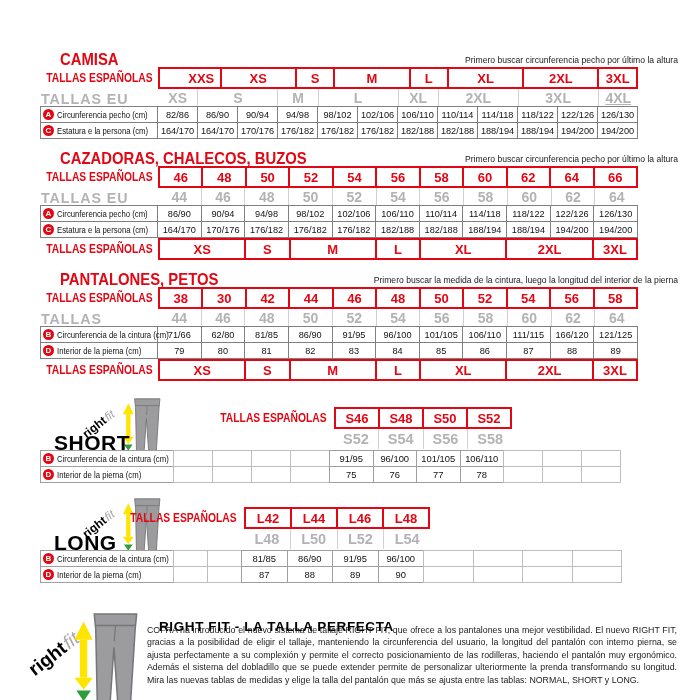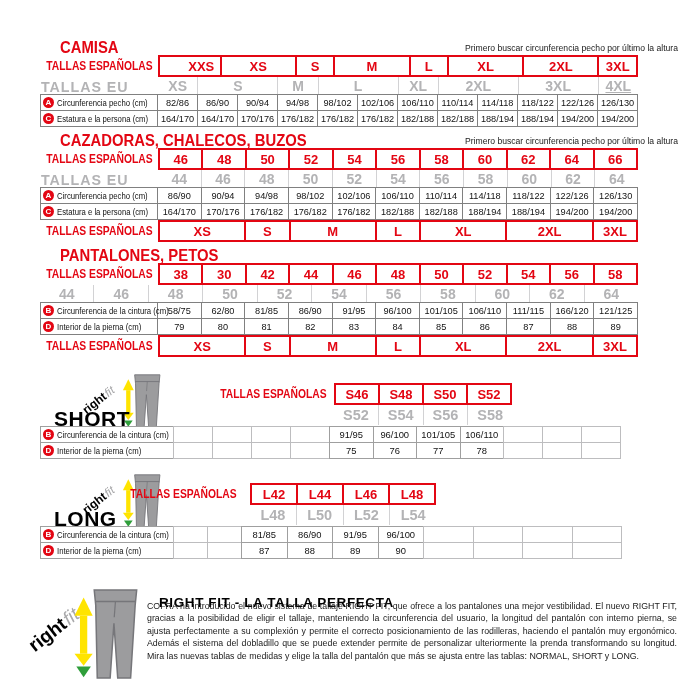--- a/index.html
+++ b/index.html
@@ -1,21 +1,21 @@
 <!DOCTYPE html>
 <html><head>
 <meta charset="utf-8">
 <style>
   html,body{margin:0;padding:0;background:#fff;}
   body{width:700px;height:700px;position:relative;overflow:hidden;
        font-family:"Liberation Sans", sans-serif;color:#111;}
   .page{position:absolute;inset:0;padding-top:40px;box-sizing:border-box;}
 
   
-  .sec{margin:0 0 6px 40px;width:598px;}
+  .sec{margin:12px 0 6px 40px;width:598px;}
   .sec-head{position:relative;height:14px;margin-bottom:1px;}
   .sec-title{position:absolute;left:20px;bottom:0;color:#e30613;font-weight:bold;
              font-size:16.5px;line-height:14px;white-space:nowrap;
              transform:scaleX(.9);transform-origin:left center;letter-spacing:0;}
   .sec-note{position:absolute;right:-40px;bottom:1px;font-size:8.6px;color:#1a1a1a;white-space:nowrap;}
 
   .row{display:flex;width:100%;box-sizing:border-box;}
   .lbl{flex:0 0 118px;width:118px;display:flex;align-items:center;justify-content:flex-end;
        box-sizing:border-box;padding-right:5px;}
   .boxes{flex:1 1 auto;display:flex;}
@@ -265,20 +265,21 @@
             <div class="es-box" style="flex-grow: 2;">2XL</div>
             <div class="es-box" style="flex-grow: 1;">3XL</div>
           </div>
         </div>
       </div>
   </section>
 
   <section class="sec">
     <div class="sec-head">
       <span class="sec-title">PANTALONES, PETOS</span>
+      <span class="sec-note">Primero buscar la medida de la cintura, luego la longitud del interior de la pierna</span>
     </div>
     <div class="tbl" id="tbl-pantalones">
         <div class="row r-es">
           <div class="lbl lbl-es">
             <span class="cond">TALLAS ESPAÑOLAS</span>
           </div>
           <div class="boxes">
             <div class="es-box" style="flex-grow: 1;">38</div>
             <div class="es-box" style="flex-grow: 1;">30</div>
             <div class="es-box" style="flex-grow: 1;">42</div>
@@ -286,41 +287,44 @@
             <div class="es-box" style="flex-grow: 1;">46</div>
             <div class="es-box" style="flex-grow: 1;">48</div>
             <div class="es-box" style="flex-grow: 1;">50</div>
             <div class="es-box" style="flex-grow: 1;">52</div>
             <div class="es-box" style="flex-grow: 1;">54</div>
             <div class="es-box" style="flex-grow: 1;">56</div>
             <div class="es-box" style="flex-grow: 1;">58</div>
           </div>
         </div>
         <div class="row r-eu">
+          <div class="lbl lbl-eu">
+            <span>TALLAS</span>
+          </div>
           <div class="boxes">
             <div class="eu-cell" style="flex-grow: 1;">44</div>
             <div class="eu-cell" style="flex-grow: 1;">46</div>
             <div class="eu-cell" style="flex-grow: 1;">48</div>
             <div class="eu-cell" style="flex-grow: 1;">50</div>
             <div class="eu-cell" style="flex-grow: 1;">52</div>
             <div class="eu-cell" style="flex-grow: 1;">54</div>
             <div class="eu-cell" style="flex-grow: 1;">56</div>
             <div class="eu-cell" style="flex-grow: 1;">58</div>
             <div class="eu-cell" style="flex-grow: 1;">60</div>
             <div class="eu-cell" style="flex-grow: 1;">62</div>
             <div class="eu-cell" style="flex-grow: 1;">64</div>
           </div>
         </div>
         <div class="row r-data">
           <div class="lbl-data">
             <span class="badge">B</span>
             <span class="txt">Circunferencia de la cintura (cm)</span>
           </div>
           <div class="boxes">
-            <div class="d-cell">58/75</div>
+            <div class="d-cell">71/66</div>
             <div class="d-cell">62/80</div>
             <div class="d-cell">81/85</div>
             <div class="d-cell">86/90</div>
             <div class="d-cell">91/95</div>
             <div class="d-cell">96/100</div>
             <div class="d-cell">101/105</div>
             <div class="d-cell">106/110</div>
             <div class="d-cell">111/115</div>
             <div class="d-cell">166/120</div>
             <div class="d-cell">121/125</div>
@@ -441,21 +445,21 @@
           <polygon points="7,7 1,19 13,19" fill="#ffe400"></polygon>
           <rect x="4.6" y="19" width="4.8" height="25" fill="#ffe400"></rect>
           <polygon points="1,44 13,44 7,52" fill="#ffe400"></polygon>
           <polygon points="2.2,52.5 11.8,52.5 7,59.5" fill="#2f9e3a"></polygon>
         </svg>
       </div>
     <span class="rf-name">LONG</span>
     <span class="rf-eslabel" id="eslabel-long" style="left: 0px; width: 197px;">
         <span class="cond">TALLAS ESPAÑOLAS</span>
       </span>
-    <div class="rf-head" id="head-long" style="left: 210px; width: 186px;">
+    <div class="rf-head" id="head-long" style="left: 204px; width: 186px;">
         <div class="rfrow rf-es">
           <div class="es-box" style="flex-grow: 1;">L42</div>
           <div class="es-box" style="flex-grow: 1;">L44</div>
           <div class="es-box" style="flex-grow: 1;">L46</div>
           <div class="es-box" style="flex-grow: 1;">L48</div>
         </div>
         <div class="rfrow rf-eu">
           <div class="eu-cell rf-euc" style="flex-grow: 1;">L48</div>
           <div class="eu-cell rf-euc" style="flex-grow: 1;">L50</div>
           <div class="eu-cell rf-euc" style="flex-grow: 1;">L52</div>

